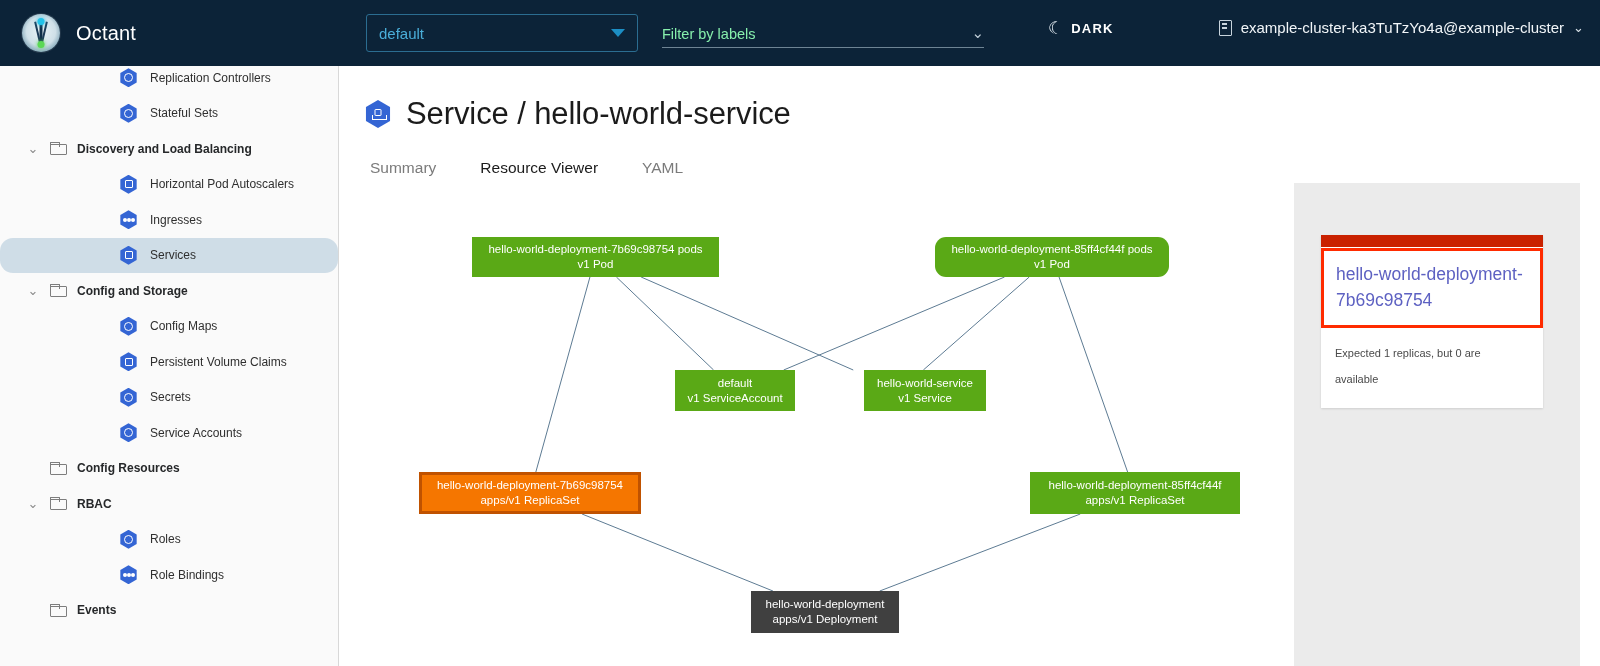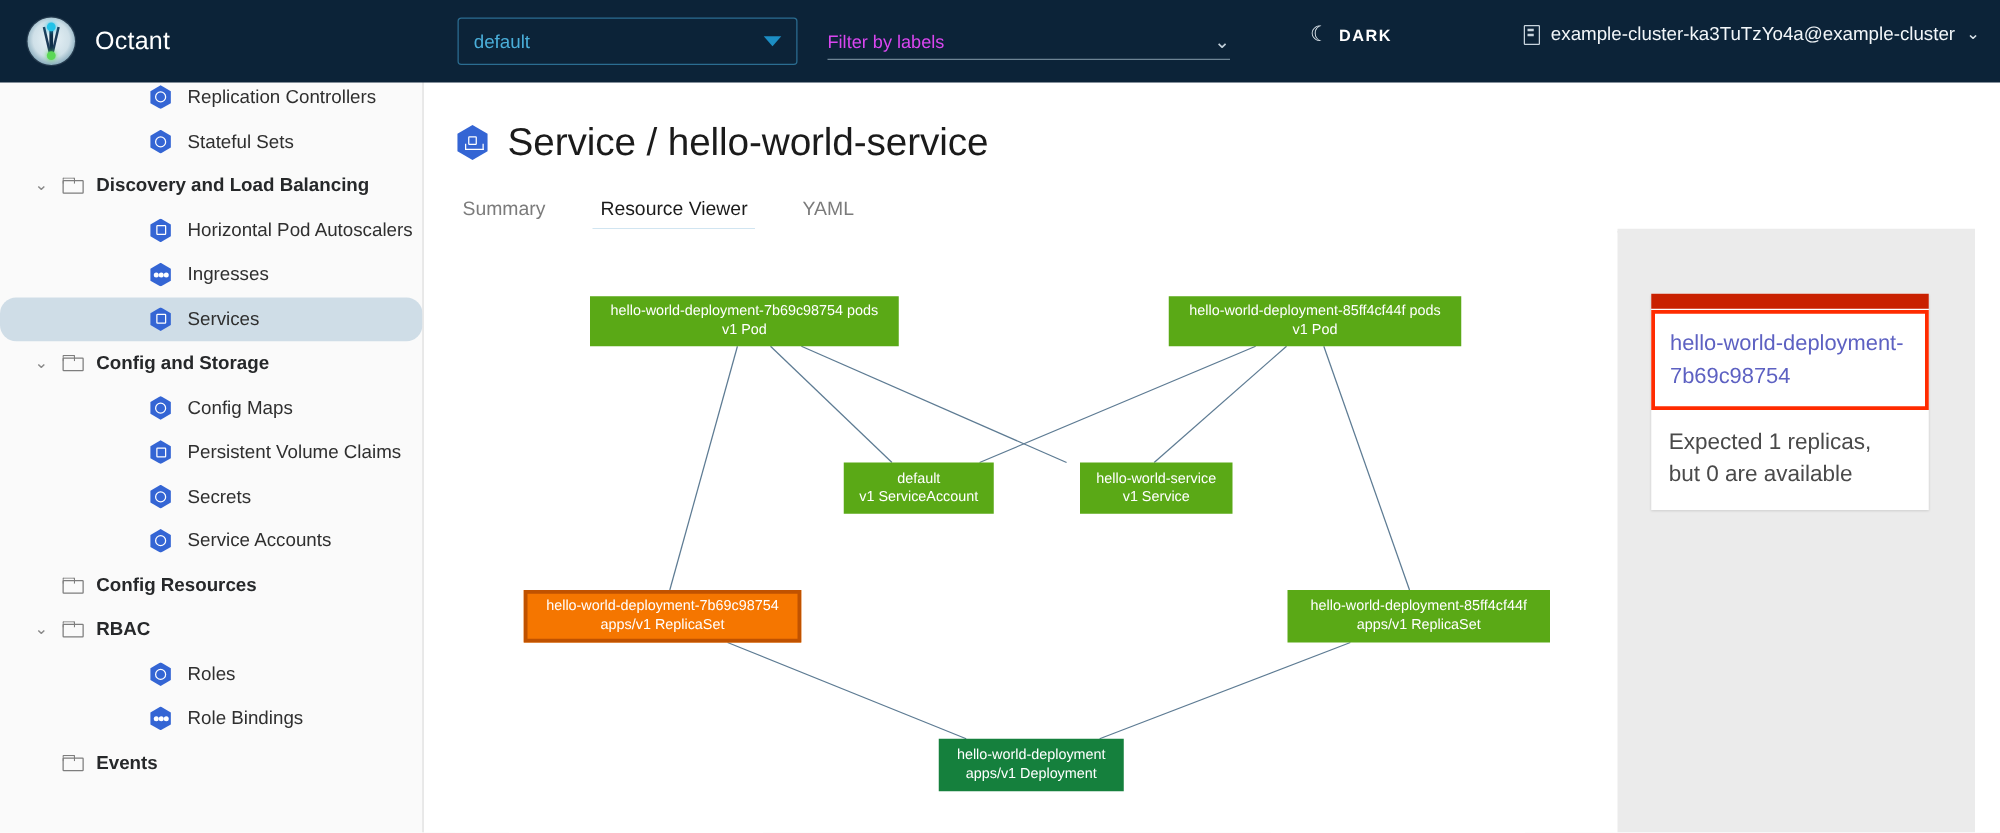--- a/index.html
+++ b/index.html
@@ -53,21 +53,21 @@
   .ns-caret {
     width: 0; height: 0; border-left: 7px solid transparent;
     border-right: 7px solid transparent; border-top: 8px solid #1c8ec4;
   }
 
   .label-filter {
     position: absolute; left: 662px; top: 18px; width: 322px; height: 30px;
     border-bottom: 1px solid #6e8494; display: flex; align-items: flex-end;
     padding-bottom: 5px; cursor: pointer;
   }
-  .label-filter .lf-text { color: #d946ef; font-size: 14.5px; flex: 1; }
+  .label-filter .lf-text { color: #86efac; font-size: 14.5px; flex: 1; }
   .lf-caret {
     color: #c3d0da; font-size: 15px; line-height: 1; margin-bottom: 1px;
     font-family: "DejaVu Sans", sans-serif;
   }
 
   .dark-toggle {
     position: absolute; left: 1048px; top: 20px; display: flex;
     align-items: center; gap: 8px; cursor: pointer;
   }
   .moon-icon { color: #e4ecf2; font-size: 17px; line-height: 1; font-family: "DejaVu Sans", sans-serif; }
@@ -128,21 +128,21 @@
   .k8s-icon i {
     display: block; width: 9px; height: 9px; border: 1.5px solid #ffffff;
     border-radius: 50%; font-style: normal;
   }
   .k8s-icon.sq i { border-radius: 1px; width: 8px; height: 8px; }
   .k8s-icon.dot i {
     border-radius: 50%; width: 4px; height: 4px; background: #fff; border: none;
     box-shadow: 0 0 0 2.5px rgba(255,255,255,.0), -4px 0 0 0 #fff, 4px 0 0 0 #fff;
   }
   .nav-label {
-    margin-left: 12px; font-size: 15px; color: #2f2f2f; white-space: nowrap;
+    margin-left: 12px; font-size: 12px; color: #2f2f2f; white-space: nowrap;
   }
   .nav-item.group > .nav-label { font-weight: bold; color: #26282a; margin-left: 10px; }
   .nav-item.clipped { height: 18px; overflow: hidden; align-items: flex-end; opacity: .95; }
 
   
   .main {
     position: absolute; top: 56px; left: 339px; width: 1261px; height: 610px;
     background: #ffffff;
   }
   .page-title {
@@ -210,21 +210,21 @@
   }
   .detail-card .accent-bar { height: 12px; background: #c92100; }
   .detail-card .card-link-wrap {
     border: 3px solid #ff2b00; margin: 1px 0 0 0; padding: 10px 12px 12px 12px;
   }
   .detail-card .card-link {
     color: #5d61c2; font-size: 17.5px; line-height: 26px; word-break: break-word;
     cursor: pointer;
   }
   .detail-card .card-body {
-    padding: 12px 24px 16px 14px; color: #4a4a4a; font-size: 18px; line-height: 26px;
+    padding: 12px 24px 16px 14px; color: #4a4a4a; font-size: 11px; line-height: 26px;
   }
 </style>
 </head>
 <body>
 
 <div id="app">
 
   <div class="header">
     <div class="brand">
       <div class="logo-mark">
@@ -395,41 +395,41 @@
             <line x1="640.5093632958801" y1="94" x2="419.67790262172286" y2="187" stroke="#5d7b93" stroke-width="1"></line>
             <line x1="665.2284644194757" y1="94" x2="559.3408239700375" y2="187" stroke="#5d7b93" stroke-width="1"></line>
             <line x1="695.0338983050848" y1="94" x2="763.6144067796611" y2="289" stroke="#5d7b93" stroke-width="1"></line>
             <line x1="218.05882352941177" y1="331" x2="408.94117647058823" y2="408" stroke="#5d7b93" stroke-width="1"></line>
             <line x1="716.2941176470588" y1="331" x2="515.7058823529412" y2="408" stroke="#5d7b93" stroke-width="1"></line>
           </svg>
       <div class="node" style="left: 108px; top: 54px; width: 247px; height: 40px; background: rgb(90, 169, 22);">
             <div>hello-world-deployment-7b69c98754 pods</div>
             <div class="ln2">v1 Pod</div>
           </div>
-          <div class="node" style="left: 571px; top: 54px; width: 234px; height: 40px; background: rgb(90, 169, 22);">
+          <div class="node" style="left: 571px; top: 54px; width: 234px; height: 40px; background: rgb(90, 169, 22); border-radius: 11px;">
             <div>hello-world-deployment-85ff4cf44f pods</div>
             <div class="ln2">v1 Pod</div>
           </div>
           <div class="node" style="left: 311px; top: 187px; width: 120px; height: 41px; background: rgb(90, 169, 22);">
             <div>default</div>
             <div class="ln2">v1 ServiceAccount</div>
           </div>
           <div class="node" style="left: 500px; top: 187px; width: 122px; height: 41px; background: rgb(90, 169, 22);">
             <div>hello-world-service</div>
             <div class="ln2">v1 Service</div>
           </div>
           <div class="node" style="left: 55px; top: 289px; width: 222px; height: 42px; background: rgb(245, 118, 0); border: 3px solid rgb(192, 82, 0);">
             <div>hello-world-deployment-7b69c98754</div>
             <div class="ln2">apps/v1 ReplicaSet</div>
           </div>
           <div class="node" style="left: 666px; top: 289px; width: 210px; height: 42px; background: rgb(90, 169, 22);">
             <div>hello-world-deployment-85ff4cf44f</div>
             <div class="ln2">apps/v1 ReplicaSet</div>
           </div>
-          <div class="node" style="left: 387px; top: 408px; width: 148px; height: 42px; background: #15803d;">
+          <div class="node" style="left: 387px; top: 408px; width: 148px; height: 42px; background: #404040;">
             <div>hello-world-deployment</div>
             <div class="ln2">apps/v1 Deployment</div>
           </div>
         </div>
 
       <div class="detail-pane">
         <div class="detail-card">
           <div class="accent-bar" style="background: rgb(201, 33, 0);"></div>
           <div class="card-link-wrap" style="border-color: rgb(255, 43, 0);">
             <div class="card-link">hello-world-deployment-7b69c98754</div>

